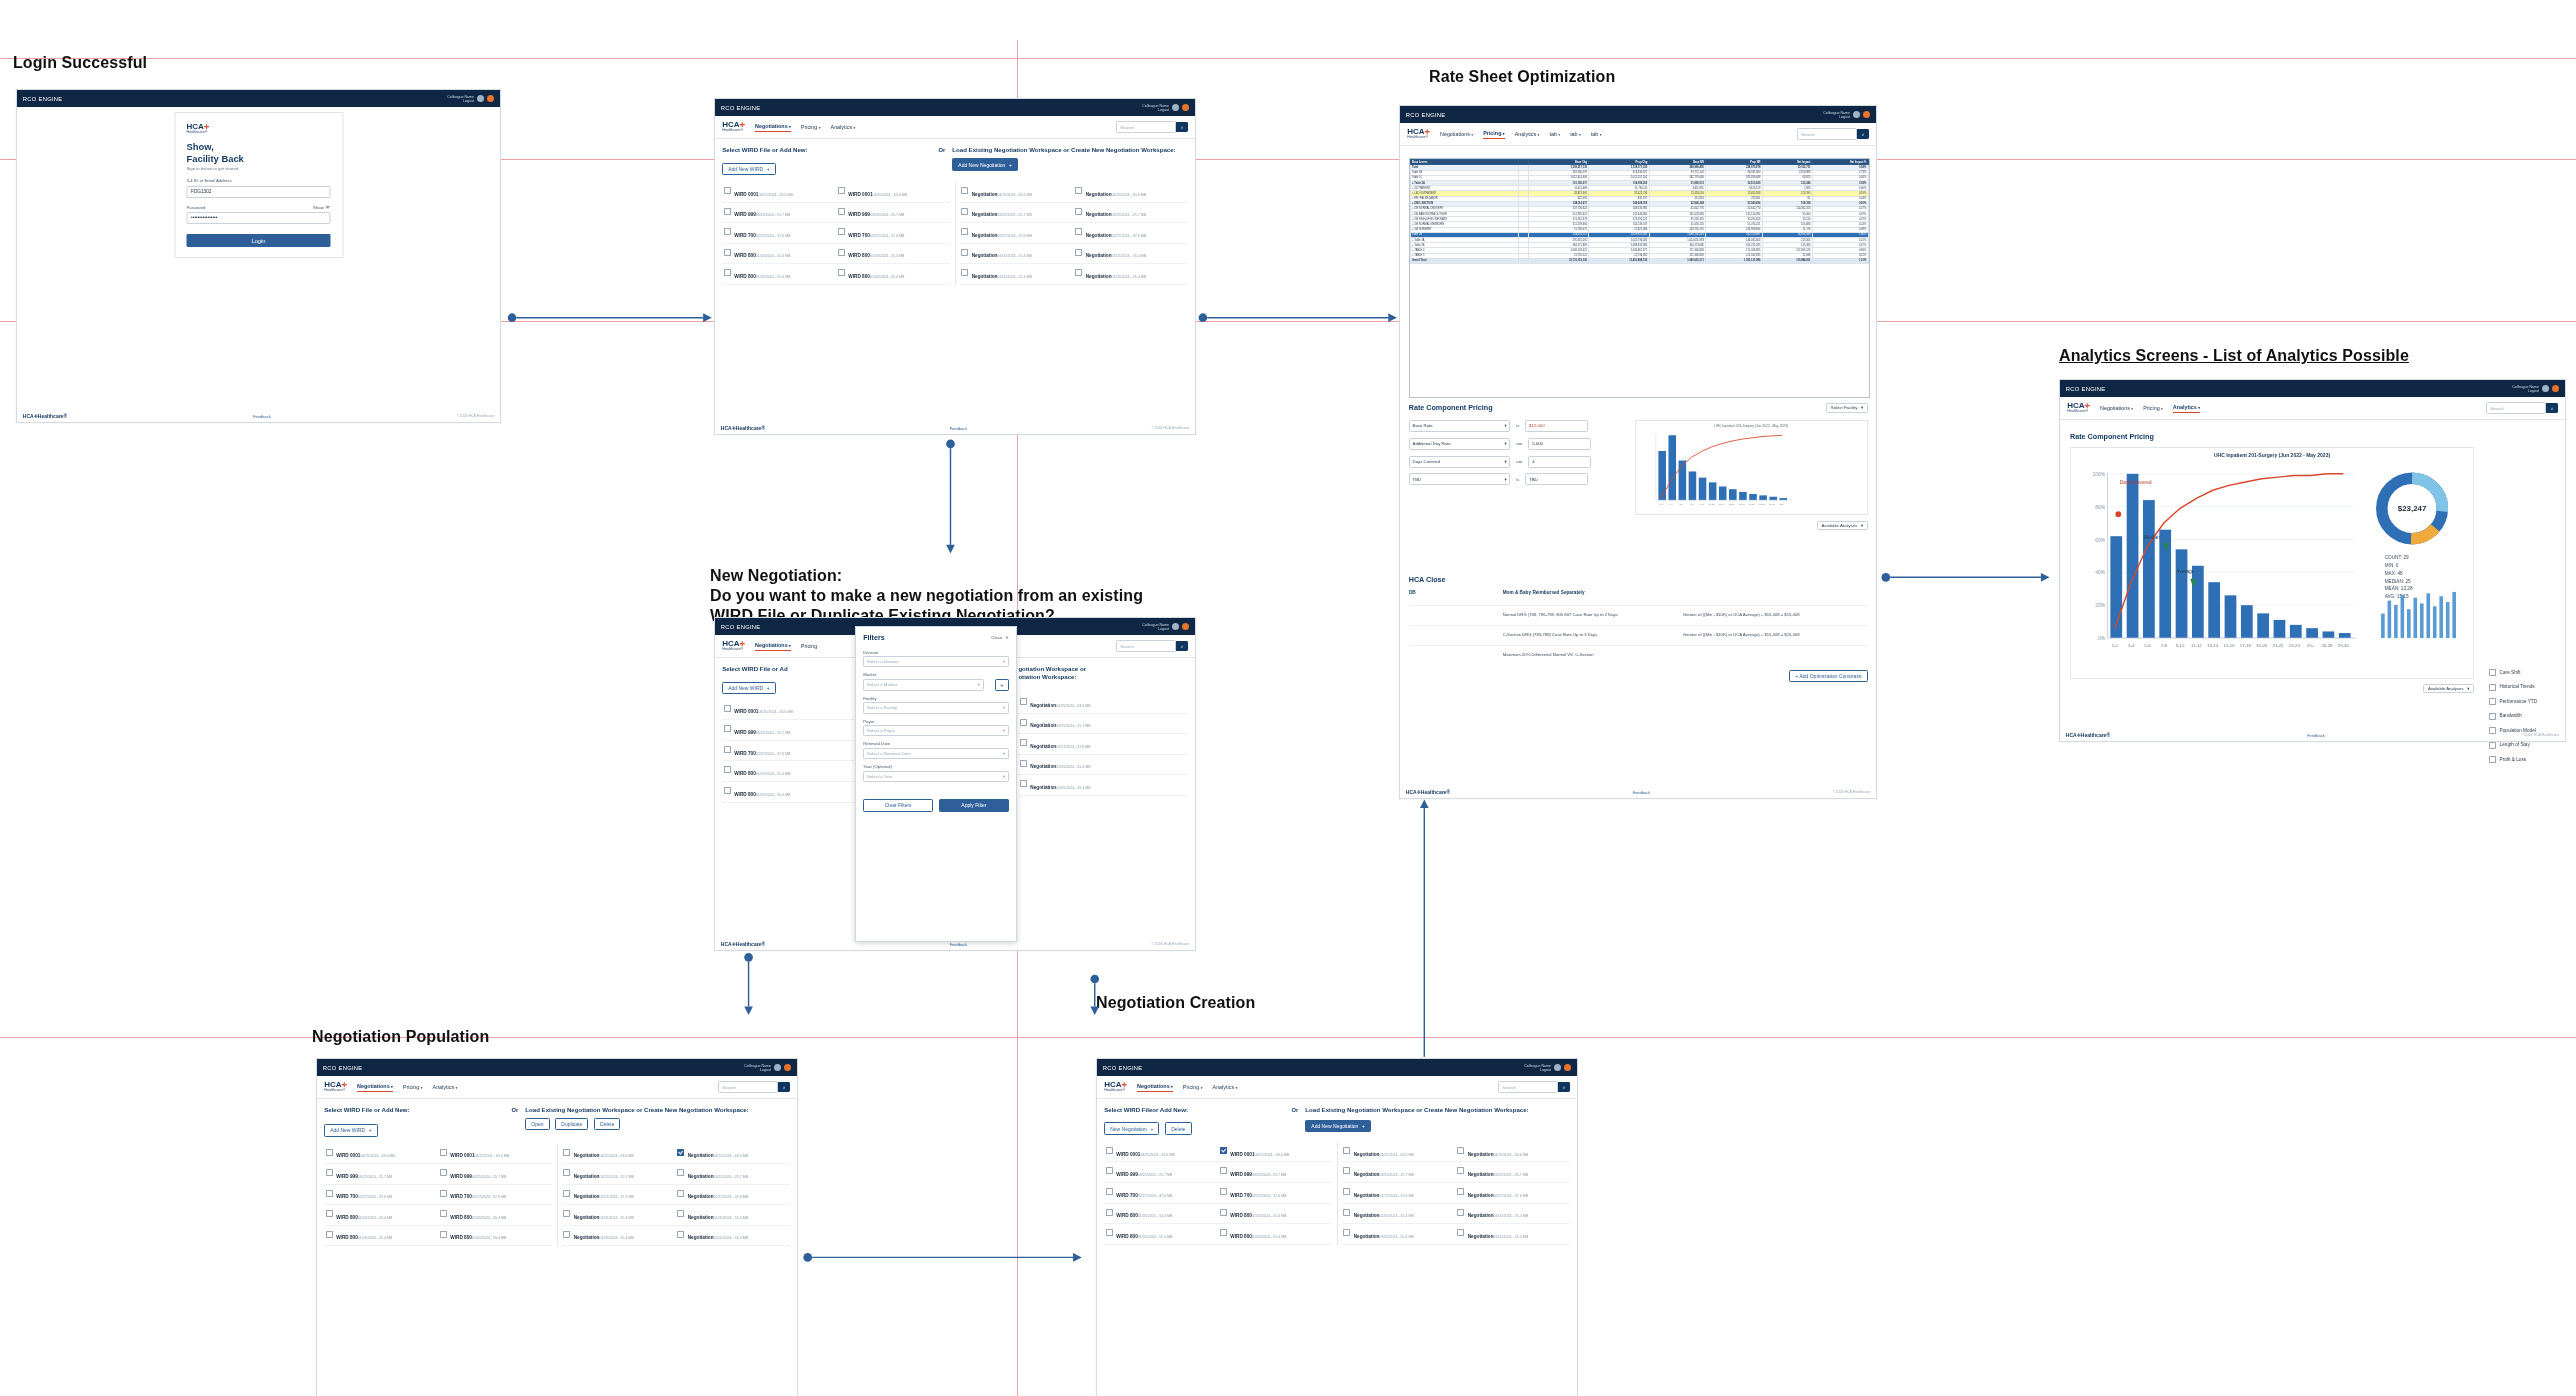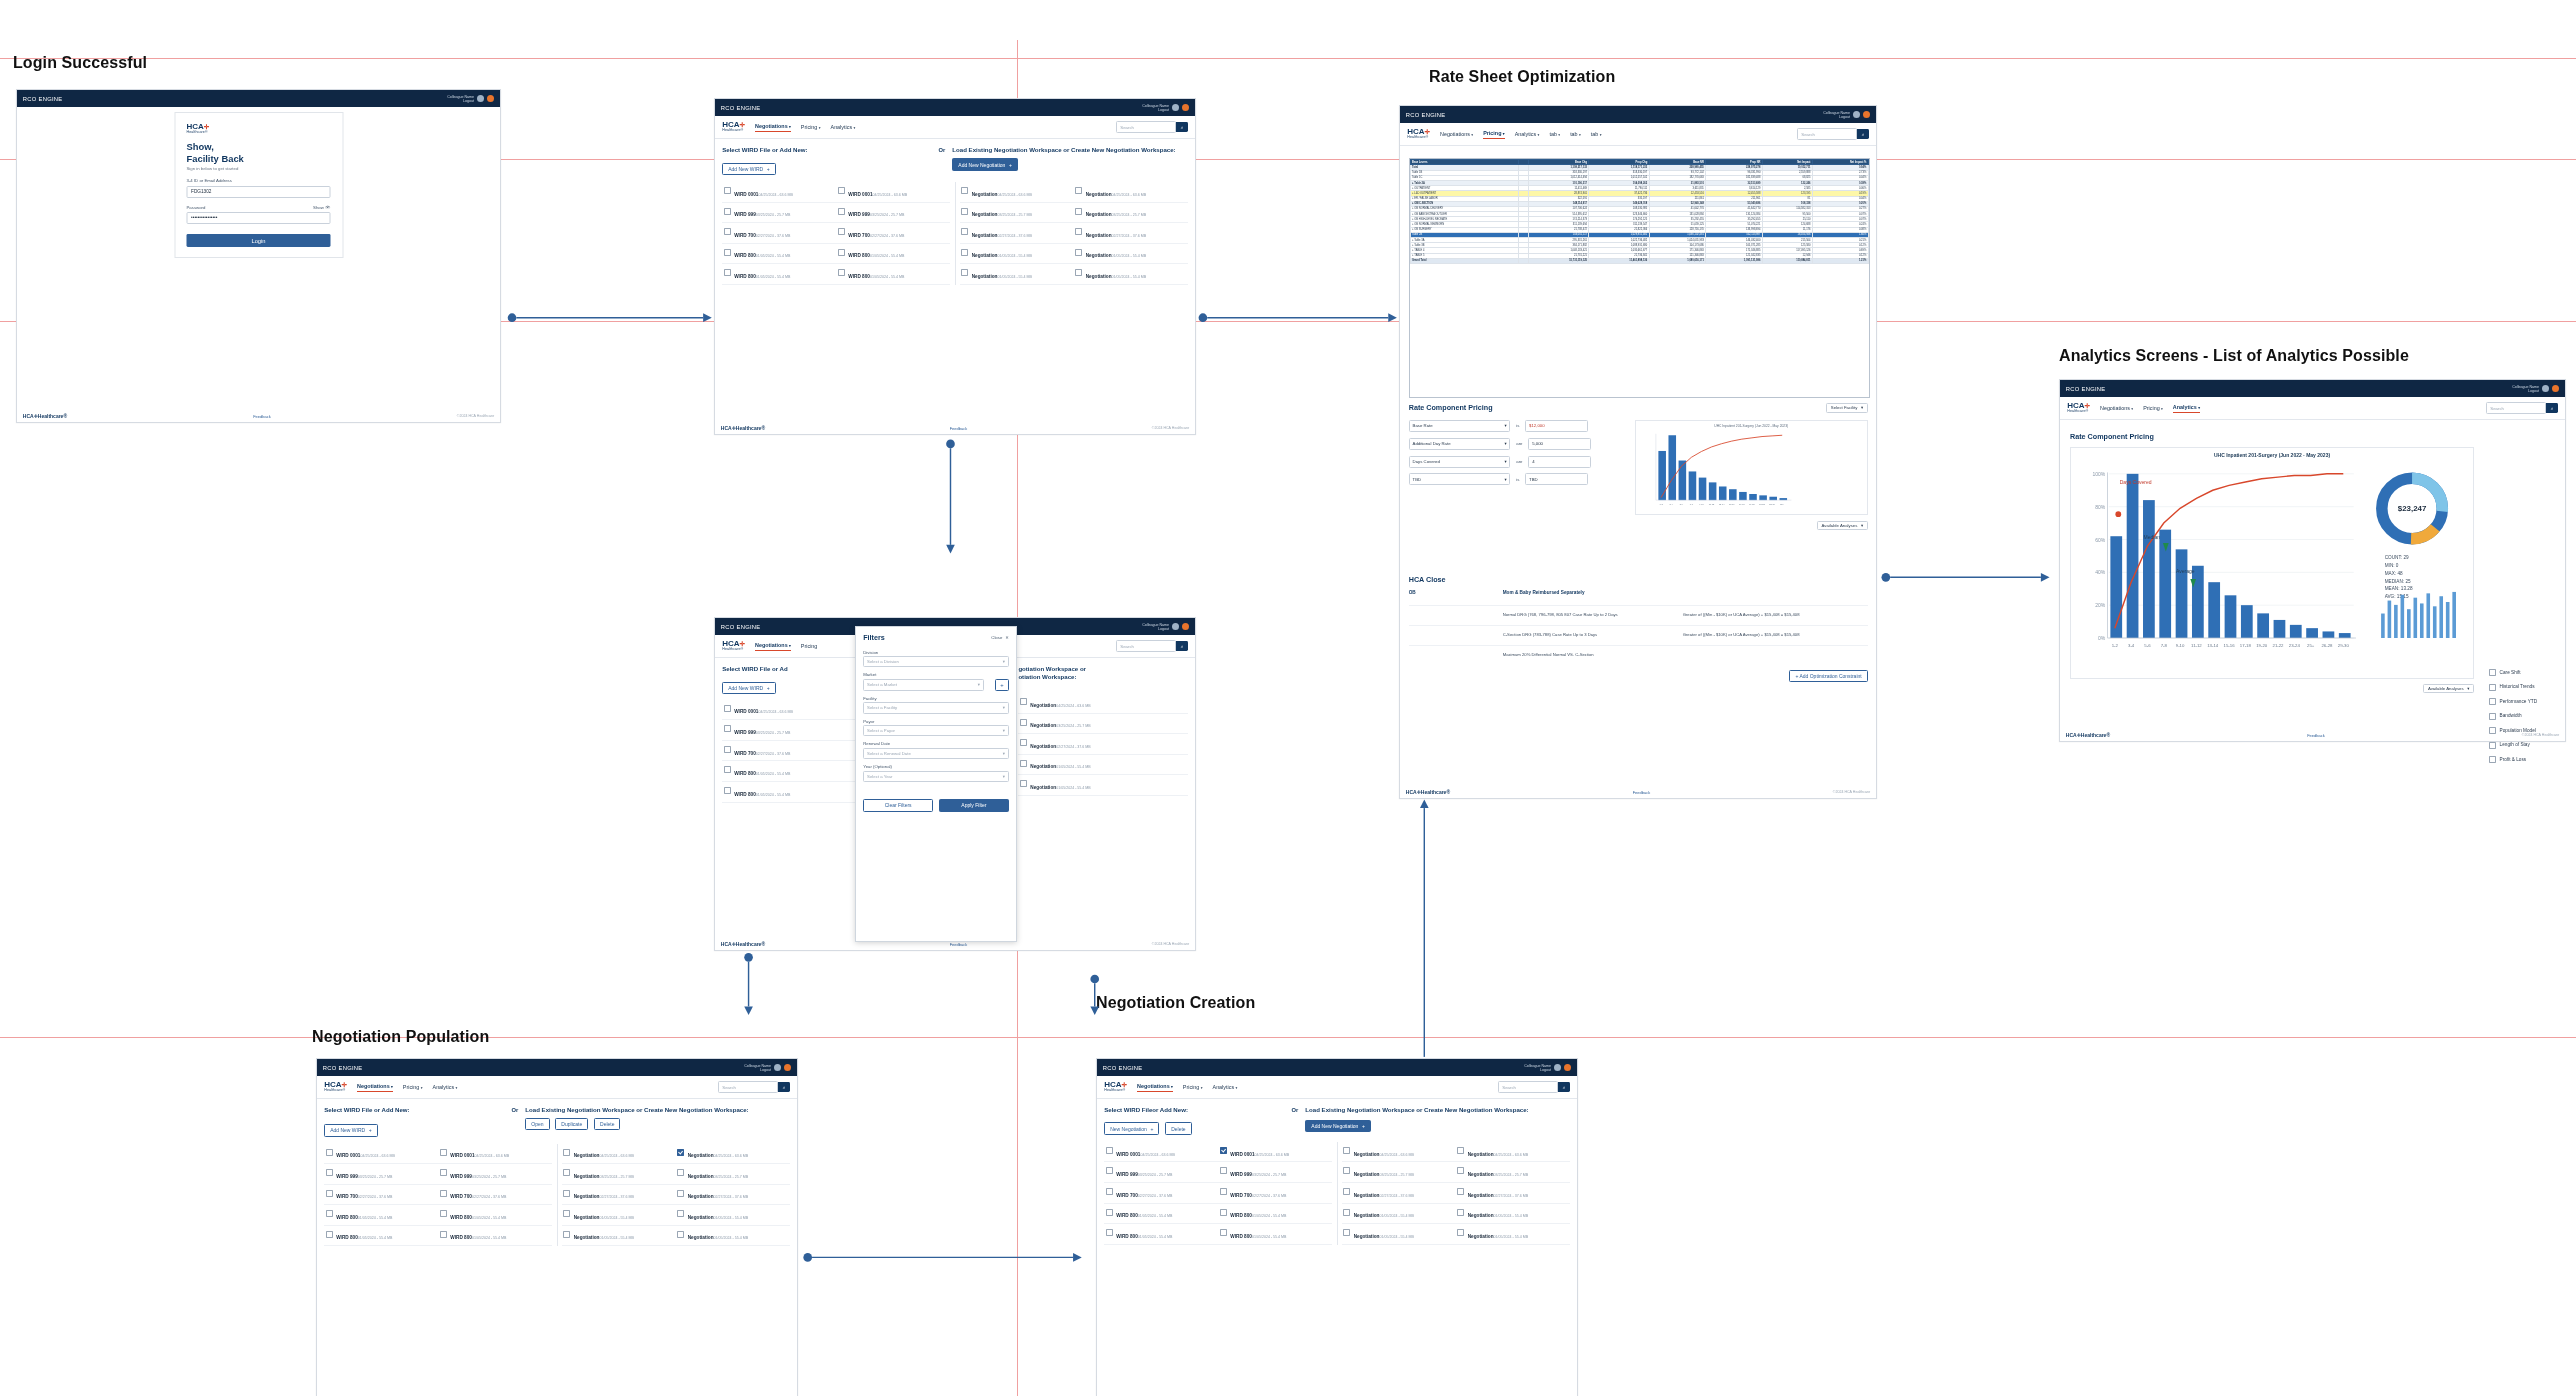--- a/index.html
+++ b/index.html
@@ -99,21 +99,23 @@
 <div class="canvas">
 
   <div class="guide-h" style="top:18px"></div>
   <div class="guide-h" style="top:119px"></div>
   <div class="guide-h" style="top:281px"></div>
   <div class="guide-h" style="top:997px"></div>
   <div class="guide-v" style="left:1017px"></div>
 
   <div class="sec-title" style="left:13px;top:13px;">Login Successful</div>
   <div class="sec-title" style="left:1429px;top:27px;">Rate Sheet Optimization</div>
-  <div class="sec-title" style="left:2059px;top:306px;">Analytics Screens - List of Analytics Possible</div>
+  <div class="sec-title" style="left:2059px;top:306px;text-decoration:underline;">Analytics Screens - List of Analytics Possible</div>
+  <div class="sec-title" style="left:710px;top:526px;width:454px;white-space:pre-line;">New Negotiation:
+Do you want to make a  new negotiation from an existing WIRD File or Duplicate Existing Negotiation?</div>
   <div class="sec-title" style="left:312px;top:987px;">Negotiation Population</div>
   <div class="sec-title" style="left:1096px;top:953px;">Negotiation Creation</div>
 
   <div class="frame" style="left:16px;top:49px;width:483px;height:332px;">
     <div class="topbar">
       <span class="brand">RCO ENGINE</span>
       <span class="right">
         <span class="colleague"><span>Colleague Name</span><br><span>Logout</span></span>
         <span class="dot"></span>
         <span class="dot orange"></span>

